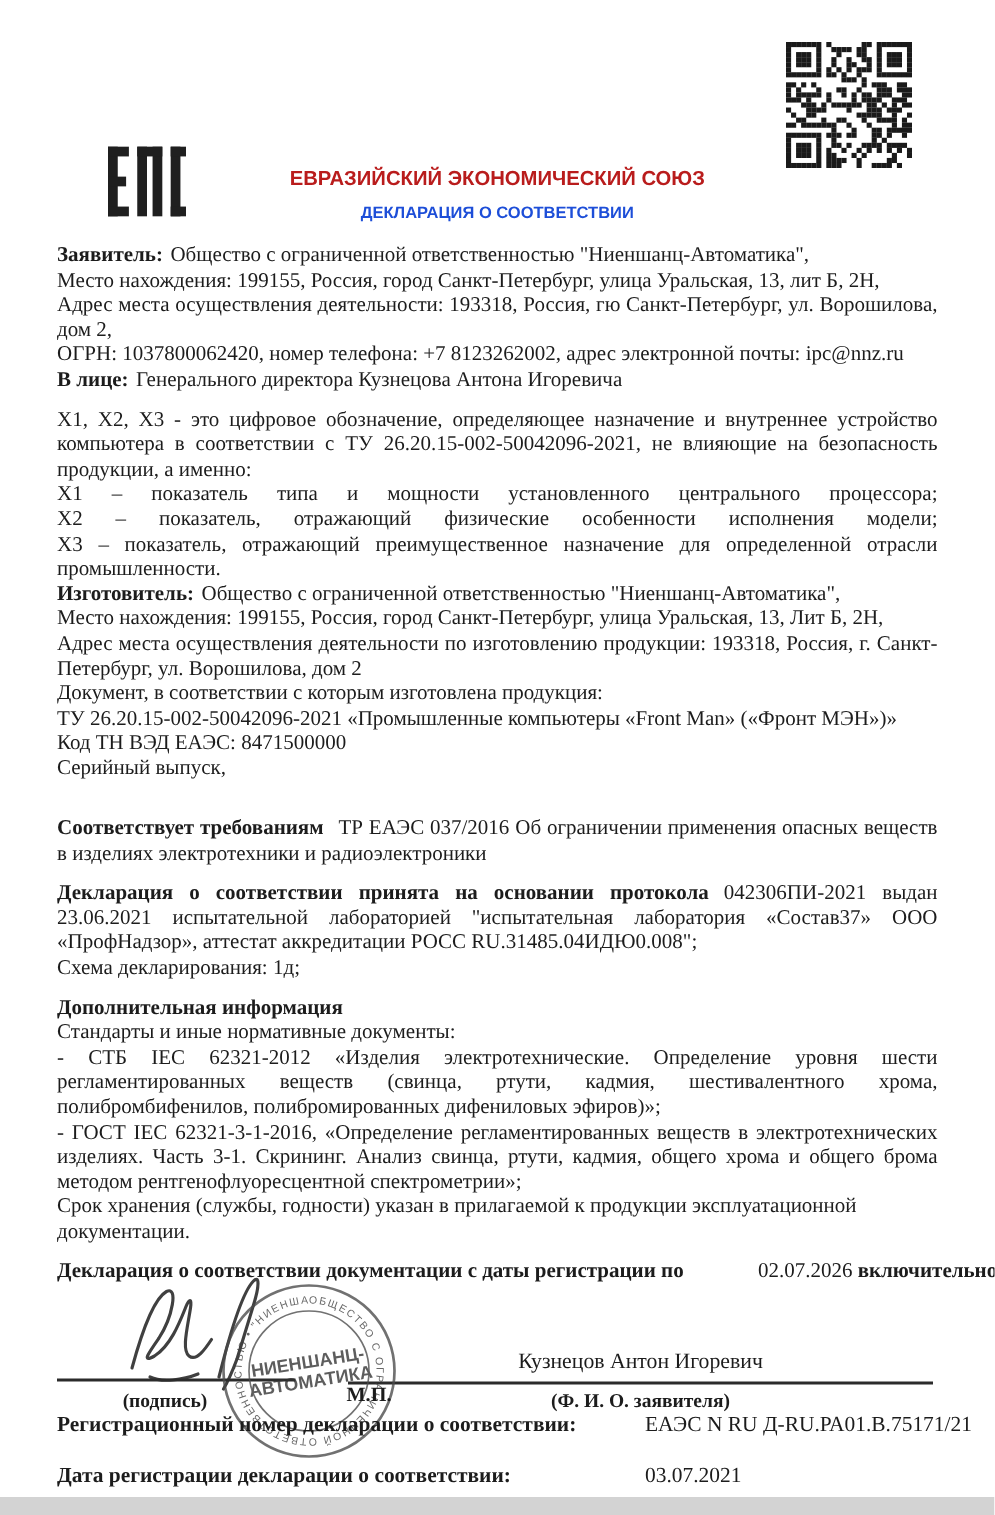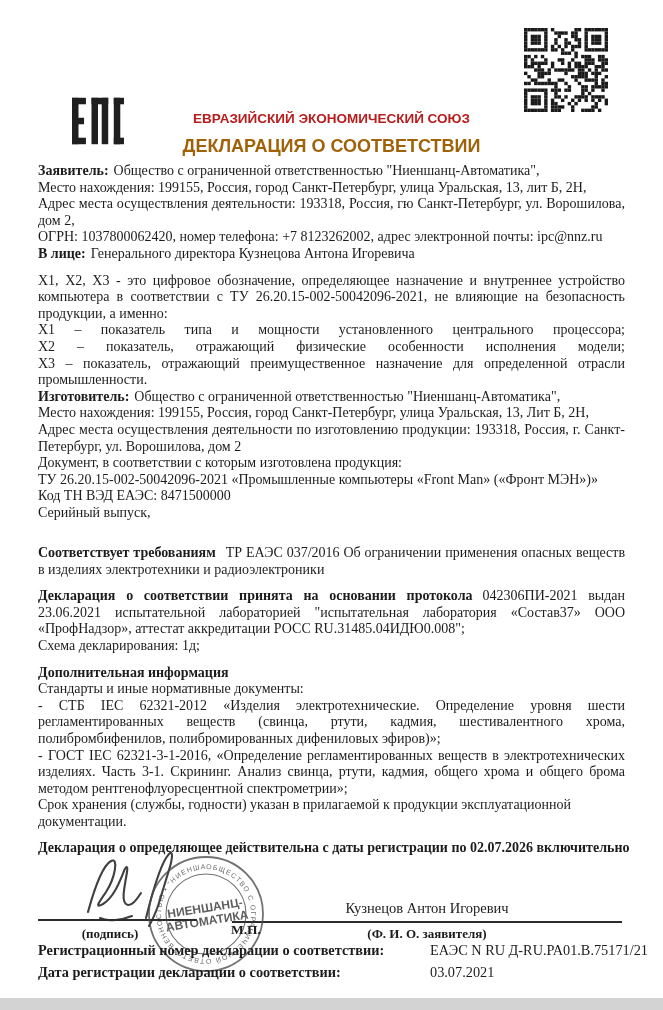--- a/index.html
+++ b/index.html
@@ -7,51 +7,51 @@
     width:663px;height:1010px;position:relative;background:#ffffff;
     font-family:"Liberation Serif",serif;color:#1c1c1c;overflow:hidden;
     -webkit-font-smoothing:antialiased;
   }
   .bottom-strip{position:absolute;left:0;right:0;bottom:0;height:12px;background:#d3d3d3;}
 
   
   .hdr-union{position:absolute;top:111px;left:0;right:0;text-align:center;
     font-family:"Liberation Sans",sans-serif;font-weight:bold;font-size:13.5px;color:#b91c1c;}
   .hdr-title{position:absolute;top:136px;left:0;right:0;text-align:center;
-    font-family:"Liberation Sans",sans-serif;font-weight:bold;font-size:18px;color:#a16207;}
+    font-family:"Liberation Sans",sans-serif;font-weight:bold;font-size:11px;color:#1d4ed8;}
   .eac-logo{position:absolute;left:72px;top:96px;width:52px;height:50px;}
   .qr{position:absolute;left:524px;top:28px;width:84px;height:84px;}
 
   
   .flowA,.flowB{position:absolute;left:38px;width:587px;font-size:14px;line-height:16.6px;}
   .flowA{top:163px;}
   .flowB{top:545px;}
   p{margin:0;}
   .just{text-align:justify;}
   .fj{text-align:justify;text-align-last:justify;}
   .lbl{font-weight:bold;margin-right:5px;}
   .lbl-wide{font-weight:bold;margin-right:10px;}
   .gap10{height:10px;}
   .bold{font-weight:bold;}
   .validity{margin-top:9px;white-space:nowrap;font-weight:bold;}
-  .validity .plain{font-weight:bold;}
+  .validity .plain{font-weight:normal;margin-left:46px;}
 
   
   .sign-zone{position:absolute;left:0;top:850px;width:663px;height:148px;}
   .sig-line-left{position:absolute;left:38px;top:69px;width:159px;border-bottom:2px solid #2b2b2b;}
   .sig-caption{position:absolute;left:50px;top:76px;width:120px;text-align:center;font-weight:bold;font-size:13px;}
   .sig-scribble{position:absolute;left:78px;top:-2px;width:112px;height:82px;}
   .stamp{position:absolute;left:145px;top:3px;width:122px;height:122px;opacity:.78;}
   .mp-label{position:absolute;left:231px;top:44px;font-weight:bold;font-size:13.5px;z-index:2;margin-top:28px;}
   .fio-line{position:absolute;left:232px;top:71px;width:390px;border-bottom:2px solid #2b2b2b;}
   .fio-name{position:absolute;left:232px;top:50px;width:390px;text-align:center;font-size:14.5px;}
   .fio-caption{position:absolute;left:232px;top:76px;width:390px;text-align:center;font-weight:bold;font-size:13px;}
   .reg-label{position:absolute;left:38px;font-weight:bold;font-size:14.3px;white-space:nowrap;}
   .reg-value{position:absolute;left:430px;font-size:14.3px;white-space:nowrap;}
-  .row1{top:92px;} .row2{top:114px;}
+  .row1{top:92px;} .row2{top:126px;}
 </style>
 </head>
 <body>
 
 <div>
 
   <div class="eac-logo">
     <svg viewBox="0 0 56 50" width="52" height="50" xmlns="http://www.w3.org/2000/svg">
       <g fill="#1f1f1f">
         <rect x="0" y="0" width="7" height="50"></rect>
@@ -417,21 +417,21 @@
     <p>Схема декларирования: 1д;</p>
 
     <div class="gap10"></div>
 
     <p class="bold">Дополнительная информация</p>
     <p>Стандарты и иные нормативные документы:</p>
     <p class="just">- СТБ IEC 62321-2012 «Изделия электротехнические. Определение уровня шести регламентированных веществ (свинца, ртути, кадмия, шестивалентного хрома, полибромбифенилов, полибромированных дифениловых эфиров)»;</p>
     <p class="just">- ГОСТ IEC 62321-3-1-2016, «Определение регламентированных веществ в электротехнических изделиях. Часть 3-1. Скрининг. Анализ свинца, ртути, кадмия, общего хрома и общего брома методом рентгенофлуоресцентной спектрометрии»;</p>
     <p>Срок хранения (службы, годности) указан в прилагаемой к продукции эксплуатационной документации.</p>
 
-    <p class="validity"><span>Декларация о определяющее действительна с даты регистрации по</span> <span class="plain">02.07.2026</span> <span>включительно</span></p>
+    <p class="validity"><span>Декларация о соответствии документации с даты регистрации по</span> <span class="plain">02.07.2026</span> <span>включительно</span></p>
   </div>
 
   <div class="sign-zone">
     <div class="sig-scribble">
       <svg viewBox="0 0 112 82" width="112" height="82" xmlns="http://www.w3.org/2000/svg">
         <g fill="none" stroke="#262626" stroke-width="2.1" stroke-linecap="round" opacity="0.88">
           <path d="M10 64 C16 42 24 18 33 13 C41 9 37 30 28 44 C21 54 16 61 25 56 C36 49 42 33 46 23 C48 18 50 17 49 24 C47 37 43 52 48 56 C53 60 59 51 63 45"></path>
           <path d="M68 70 C74 46 83 14 91 6 C95 2 95 9 91 22 L80 58 C77 66 74 73 71 78"></path>
           <path d="M22 70 C30 74 44 72 54 68"></path>
         </g>

